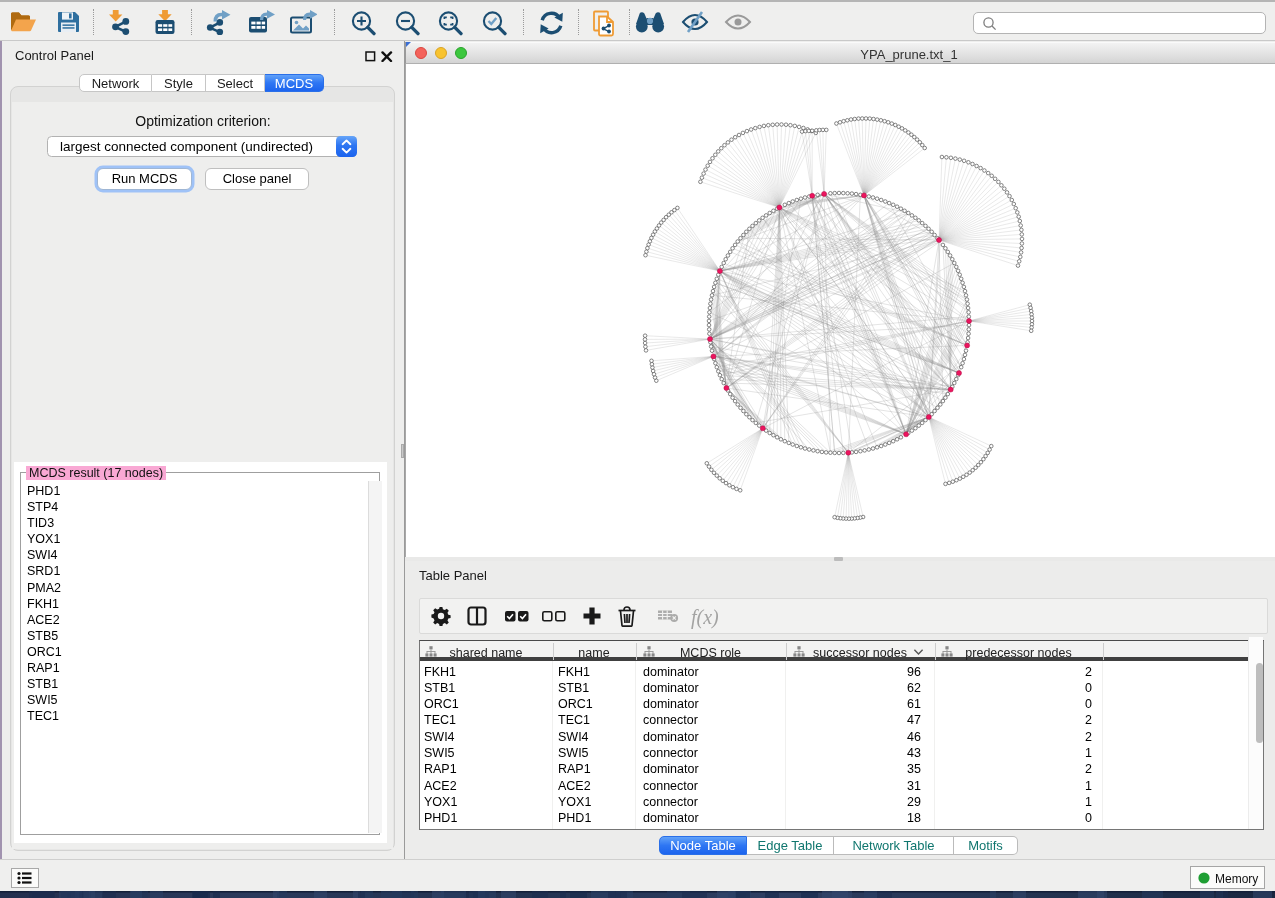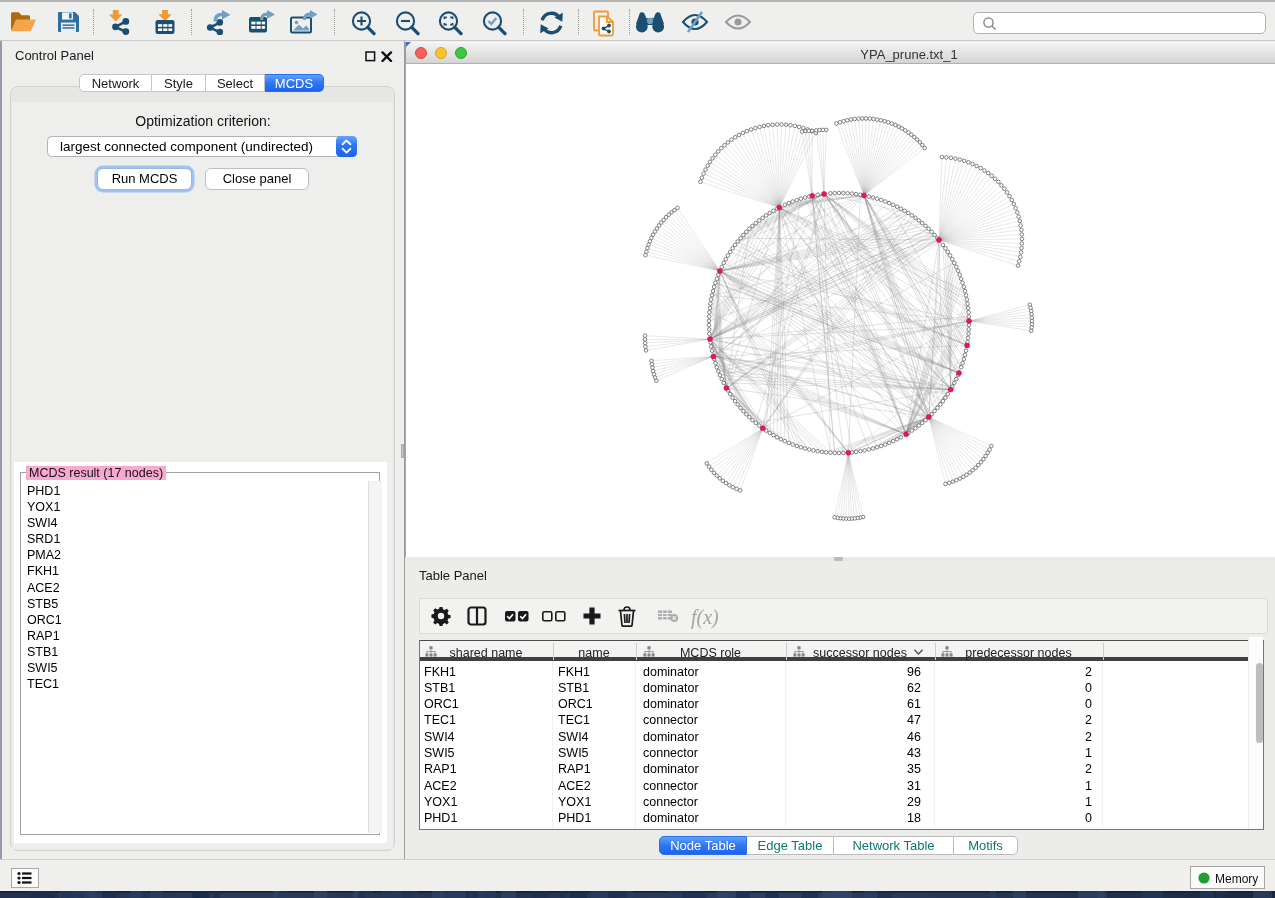--- a/index.html
+++ b/index.html
@@ -219,20 +219,22 @@
         <path d="M6.6 8.2 L10.5 4.4 L14.4 8.2" stroke="#fff" stroke-width="1.9" fill="none" stroke-linecap="round" stroke-linejoin="round"></path>
         <path d="M6.6 12.8 L10.5 16.6 L14.4 12.8" stroke="#fff" stroke-width="1.9" fill="none" stroke-linecap="round" stroke-linejoin="round"></path>
       </svg></div>
   <div class="btn" id="runbtn">Run MCDS</div>
   <div class="btn" id="closebtn">Close panel</div>
   <div id="fswhite"></div>
   <div id="fs">
     <div id="fslegend">MCDS result (17 nodes)</div>
     <div id="mlist">
 <div>PHD1</div>
+<div>STP4</div>
+<div>TID3</div>
 <div>YOX1</div>
 <div>SWI4</div>
 <div>SRD1</div>
 <div>PMA2</div>
 <div>FKH1</div>
 <div>ACE2</div>
 <div>STB5</div>
 <div>ORC1</div>
 <div>RAP1</div>
 <div>STB1</div>

